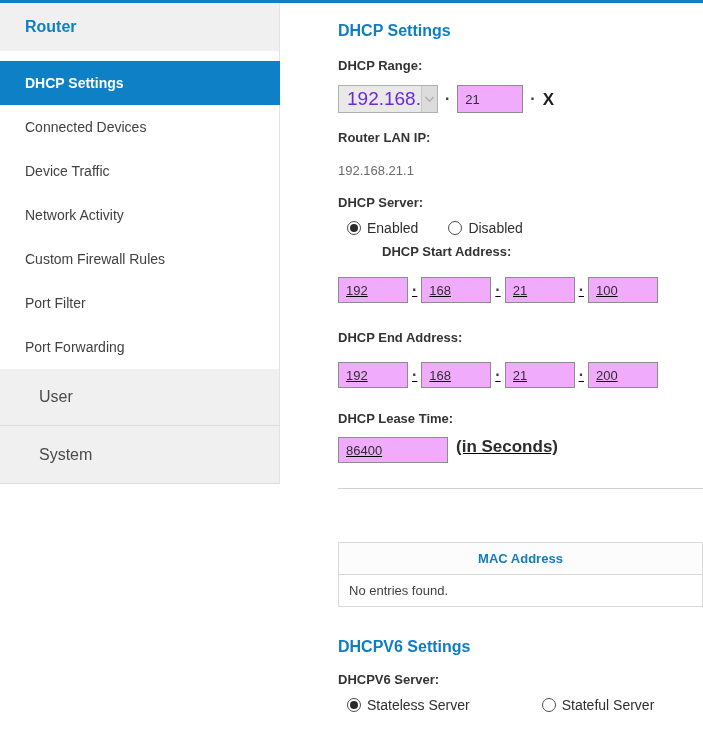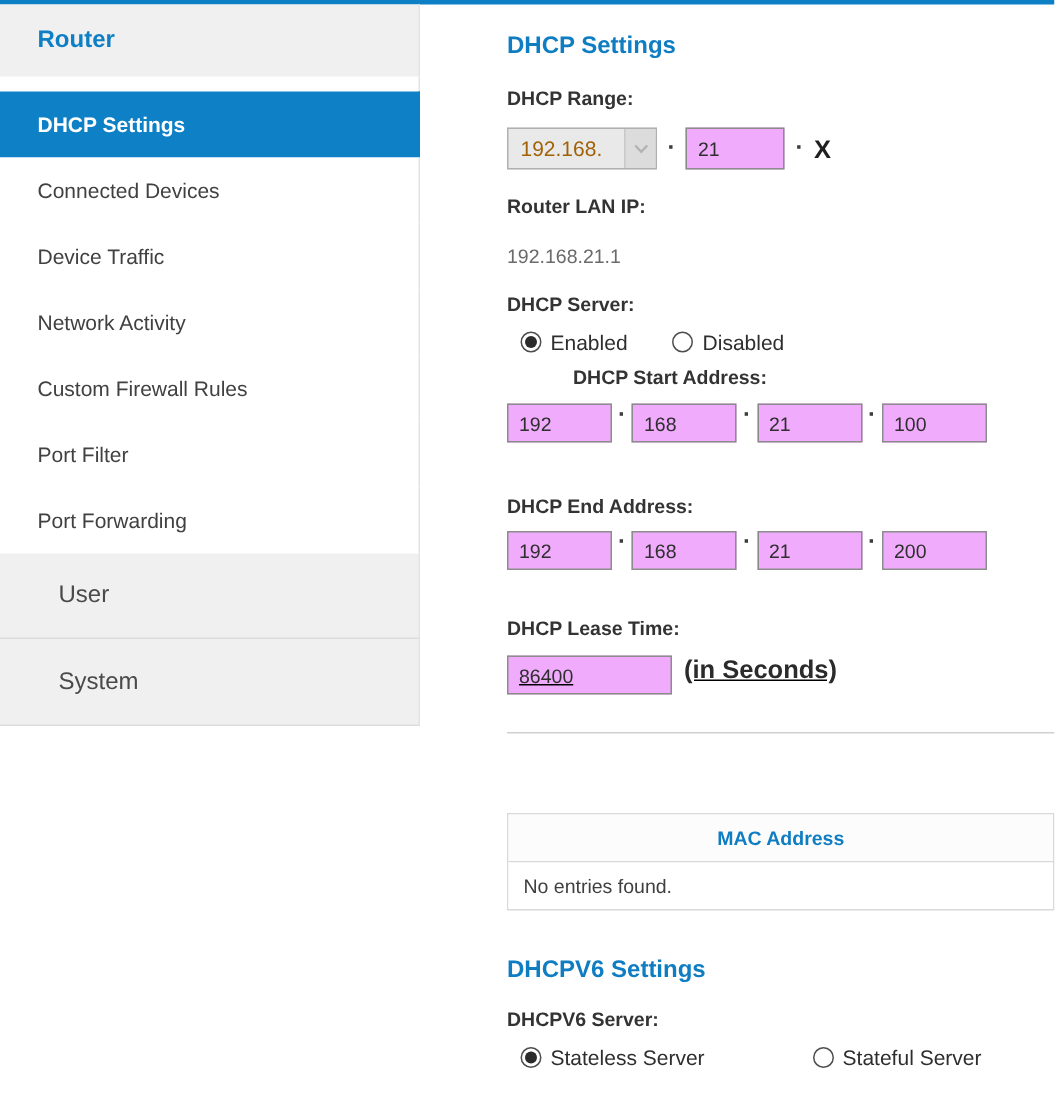--- a/index.html
+++ b/index.html
@@ -61,21 +61,21 @@
   .lbl-v6    { margin-top: 16px; }
 
   .value-text { margin-top: 18px; font-size: 13px; color: #6b6b6b; line-height: 15px; }
 
   
   .range-row { margin-top: 12px; display: flex; align-items: center; column-gap: 7px; height: 28px; }
   .range-select {
     width: 100px; height: 28px; background: #e9e9e9; border: 1px solid #b0b0b0;
     display: flex; align-items: center; cursor: pointer;
   }
-  .range-select .sel-val { flex: 1; padding-left: 8px; font-size: 14px; color: #a16207; }
+  .range-select .sel-val { flex: 1; padding-left: 8px; font-size: 19px; color: #6d28d9; }
   .range-select .sel-btn {
     width: 21px; height: 100%; background: #dcdcdc; border-left: 1px solid #c8c8c8;
     display: flex; align-items: center; justify-content: center;
   }
   .dot { font-size: 16px; font-weight: bold; color: #3d3d3d; line-height: 1; }
   .txt-input {
     height: 28px; border: 1px solid #8c8c8c; background: #f0abfc;
     font-family: "Liberation Sans", sans-serif; font-size: 13px; color: #2f2f2f;
     padding: 0 7px; outline: none;
   }
@@ -96,21 +96,21 @@
     width: 14px; height: 14px; border: 1.5px solid #4d4d4d; border-radius: 50%;
     background: #ffffff; position: relative; flex: 0 0 14px;
   }
   .radio.checked::after {
     content: ""; position: absolute; left: 2px; top: 2px; right: 2px; bottom: 2px;
     background: #2b2b2b; border-radius: 50%;
   }
   .radio-label { margin-left: 6px; font-size: 14px; color: #2e2e2e; }
 
   
-  .octet-row { display: flex; align-items: flex-start; column-gap: 4px; height: 42px; }
+  .octet-row { display: flex; align-items: center; column-gap: 4px; height: 42px; text-decoration: underline; }
   .octet-row.start { margin-top: 10px; }
   .octet-row.end { margin-top: 9px; }
   .octet { width: 70px; height: 26px; }
 
   
   .lease-row { margin-top: 11px; display: flex; align-items: flex-start; height: 26px; text-decoration: underline; }
   .lease-input { width: 110px; height: 26px; }
   .lease-suffix { margin-left: 8px; font-size: 17px; font-weight: bold; color: #2b2b2b; }
 
   .divider { margin-top: 25px; border: none; border-top: 1px solid #cfcfcf; width: 100%; }

